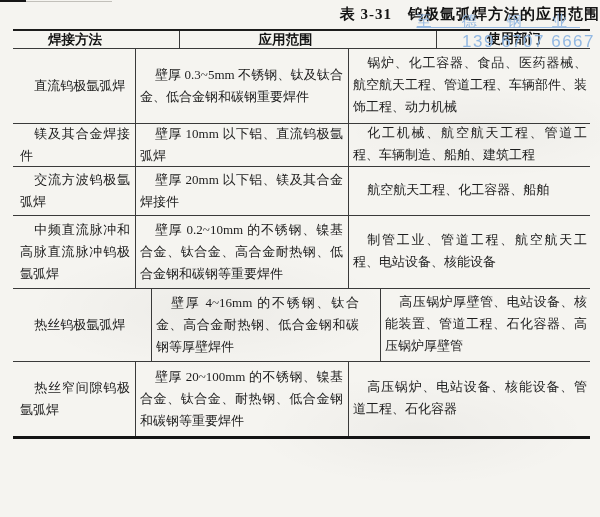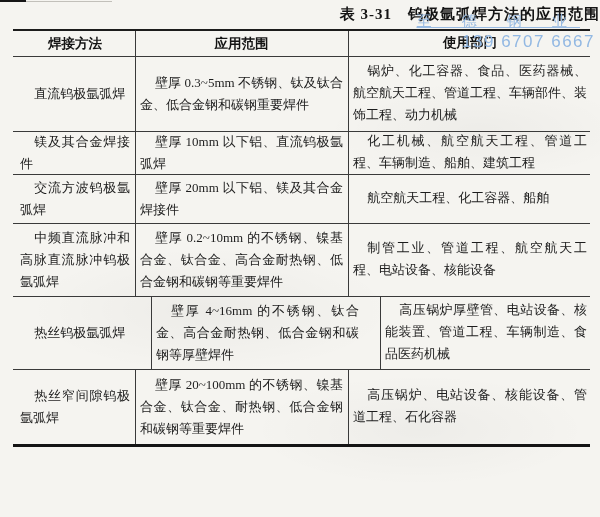--- a/index.html
+++ b/index.html
@@ -66,21 +66,21 @@
     color: #1d1d1d;
   }
   .c1 .cell-inner { padding: 1px 5px 1px 7px; }
   .c1 p { text-indent: 1.1em; }
   .c2 .cell-inner { padding: 1px 5px 1px 4px; }
   .c2 p { text-indent: 1.15em; }
   .c3 .cell-inner { padding: 1px 3px 1px 4px; }
   .c3 p { text-indent: 1.1em; }
   .cell-inner { width: 100%; }
 
-  .hrow { height: 26px; }
+  .hrow { height: 18px; gap: 44px; }
   .hrow .cell { justify-content: center; align-items: center; }
   .hrow p { text-align: center; text-indent: 0; font-weight: bold; font-size: 13.5px; color: #141414; }
 
   
   .body-rows .trow:nth-child(1) { height: 75px; }
   .body-rows .trow:nth-child(2) { height: 43px; }
   .body-rows .trow:nth-child(3) { height: 49px; }
   .body-rows .trow:nth-child(4) { height: 73px; }
   .body-rows .trow:nth-child(5) { height: 73px; gap: 16px; }
   .body-rows .trow:nth-child(6) { height: 74px; }
@@ -200,21 +200,21 @@
               <p>热丝钨极氩弧焊</p>
             </div>
     </div>
     <div class="c2 cell">
       <div class="cell-inner">
               <p>壁厚 4~16mm 的不锈钢、钛合金、高合金耐热钢、低合金钢和碳钢等厚壁焊件</p>
             </div>
     </div>
     <div class="c3 cell">
       <div class="cell-inner">
-              <p>高压锅炉厚壁管、电站设备、核能装置、管道工程、车辆制造、食品医药机械</p>
+              <p>高压锅炉厚壁管、电站设备、核能装置、管道工程、石化容器、高压锅炉厚壁管</p>
             </div>
     </div>
   </div>
 
   <div class="trow">
     <div class="c1 cell">
       <div class="cell-inner">
               <p>热丝窄间隙钨极氩弧焊</p>
             </div>
     </div>

